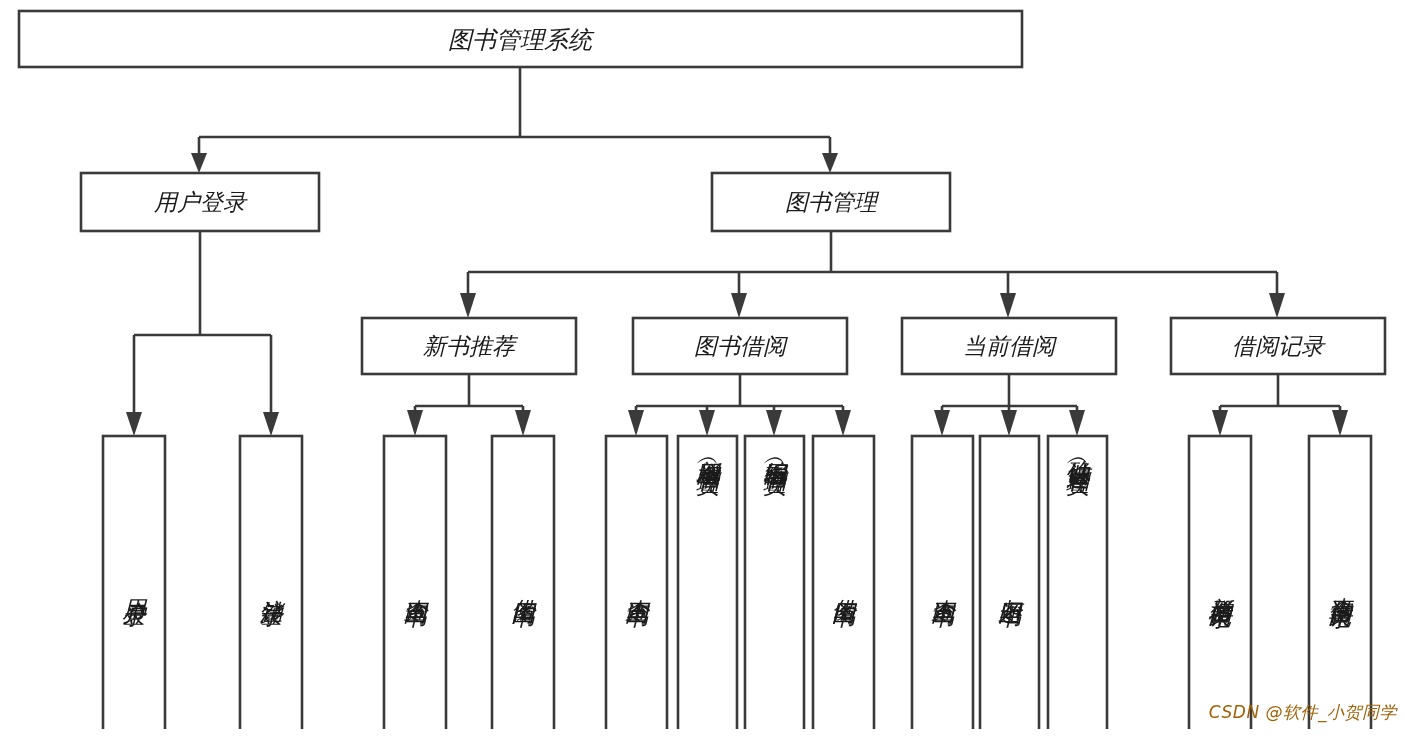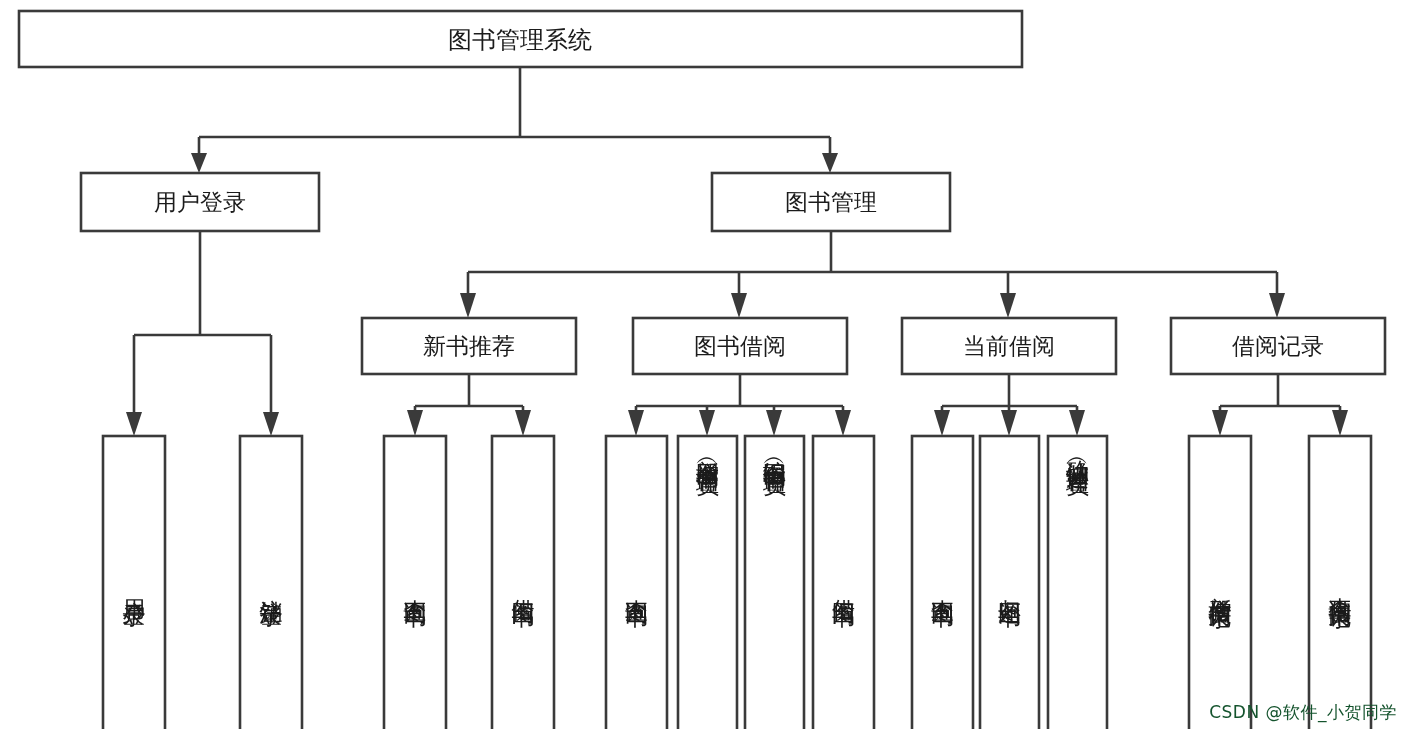--- a/index.html
+++ b/index.html
@@ -10,20 +10,21 @@
   }
   body {
     font-family: "DejaVu Sans", "Liberation Sans", sans-serif;
   }
   #diagram-root {
     position: relative;
     width: 1405px;
     height: 729px;
     background: #ffffff;
     overflow: hidden;
+    font-style: italic;
   }
   svg#flow-svg {
     position: absolute;
     left: 0;
     top: 0;
     width: 1405px;
     height: 747px;
     display: block;
   }
   .node-rect {
@@ -70,21 +71,21 @@
     letter-spacing: 2px;
     white-space: nowrap;
     pointer-events: none;
   }
   #watermark {
     position: absolute;
     right: 8px;
     bottom: 5px;
     font-family: "DejaVu Sans", "Liberation Sans", sans-serif;
     font-size: 17px;
-    color: #14532d;
+    color: #a16207;
     letter-spacing: 0.5px;
     white-space: nowrap;
   }
 </style>
 </head>
 <body>
 
 <div id="diagram-root">
 
   <svg id="flow-svg" viewBox="0 0 1405 747">

